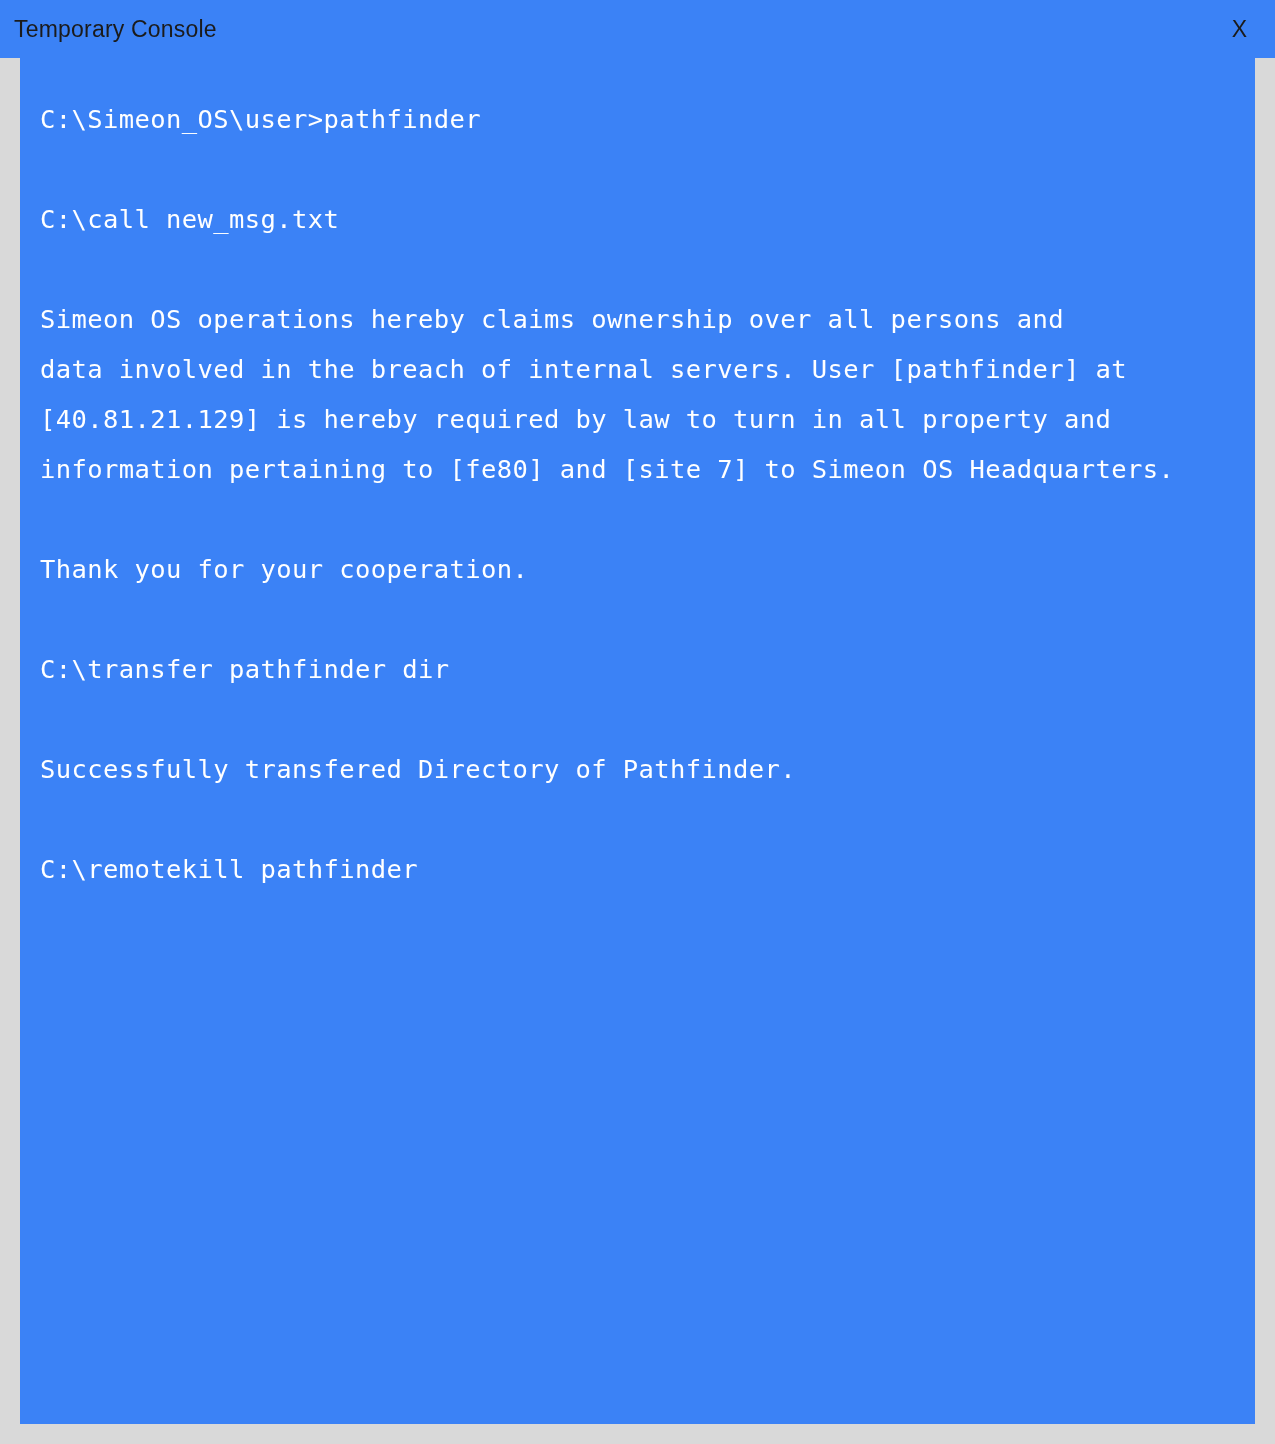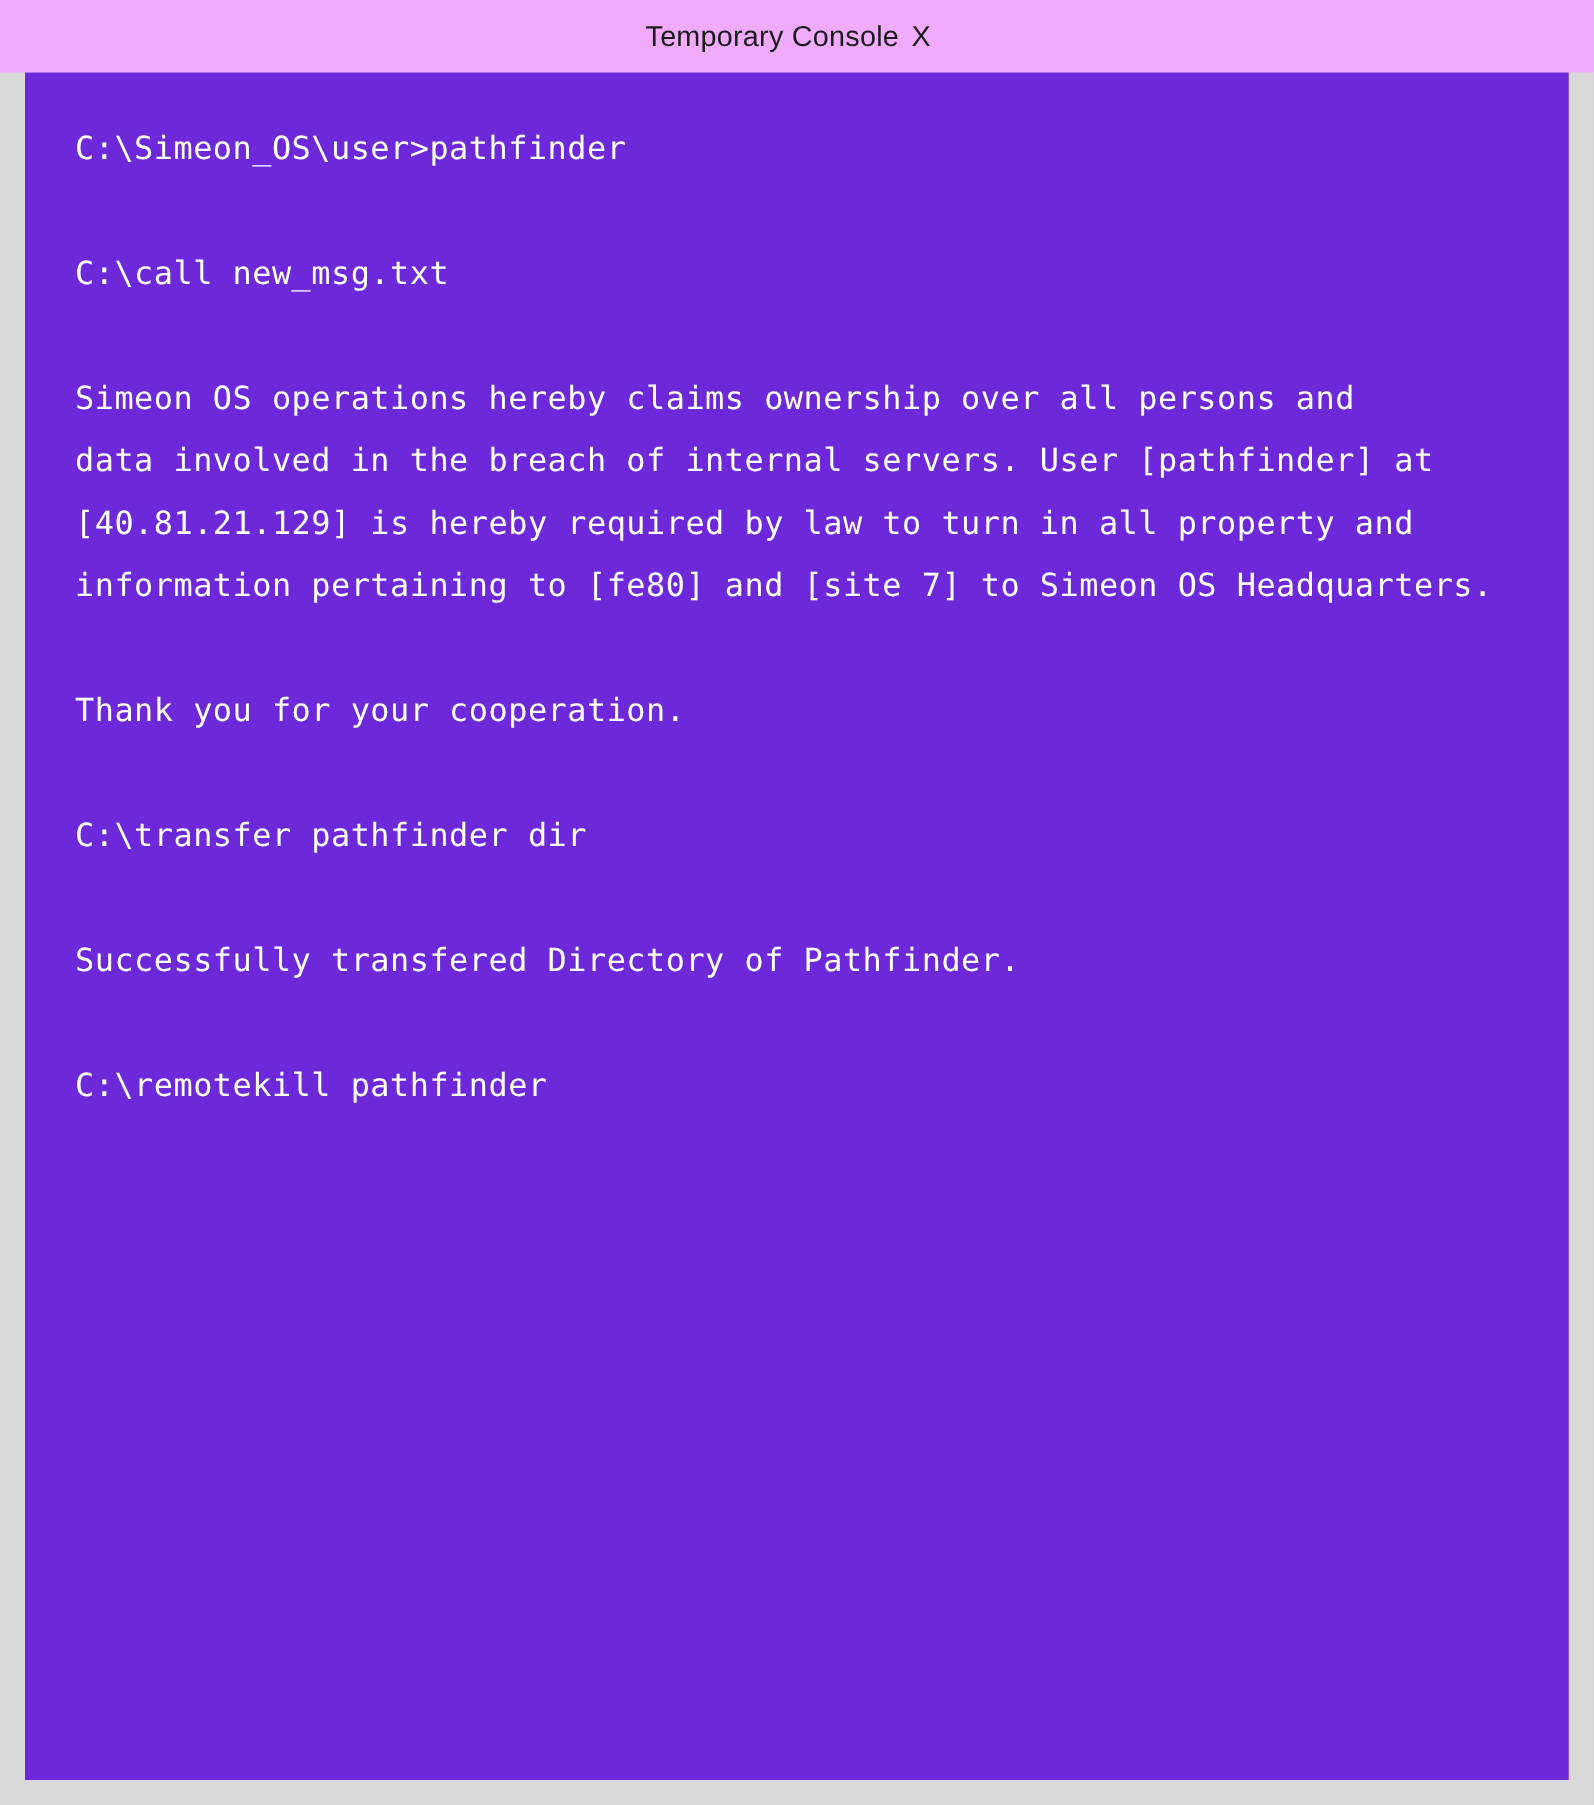--- a/index.html
+++ b/index.html
@@ -19,46 +19,46 @@
     background: #d9d9d9;
     box-sizing: border-box;
     display: flex;
     flex-direction: column;
   }
   .titlebar {
     height: 58px;
     flex: 0 0 58px;
     display: flex;
     align-items: center;
-    justify-content: center;
+    justify-content: space-between;
     padding: 0 18px 0 14px;
     box-sizing: border-box;
-    background: #f0abfc;
+    background: #3b82f6;
   }
   .title-text {
     font-size: 23px;
     color: #1b1b1b;
     font-family: "Liberation Sans", sans-serif;
     letter-spacing: 0.2px;
   }
   .close-btn {
     font-size: 23px;
     color: #1b1b1b;
     font-family: "Liberation Sans", sans-serif;
     cursor: pointer;
     padding: 2px 10px;
     user-select: none;
   }
   .console {
     flex: 1 1 auto;
     margin: 0 20px 20px 20px;
-    background: #6d28d9;
+    background: #3b82f6;
     color: #ffffff;
     box-sizing: border-box;
-    padding: 36px 34px 20px 40px;
+    padding: 36px 34px 20px 20px;
     overflow: hidden;
     position: relative;
   }
   .console-lines {
     font-family: "DejaVu Sans Mono", "Liberation Mono", monospace;
     font-size: 25.5px;
     line-height: 50px;
     white-space: pre-wrap;
     word-break: normal;
     letter-spacing: 0.4px;

